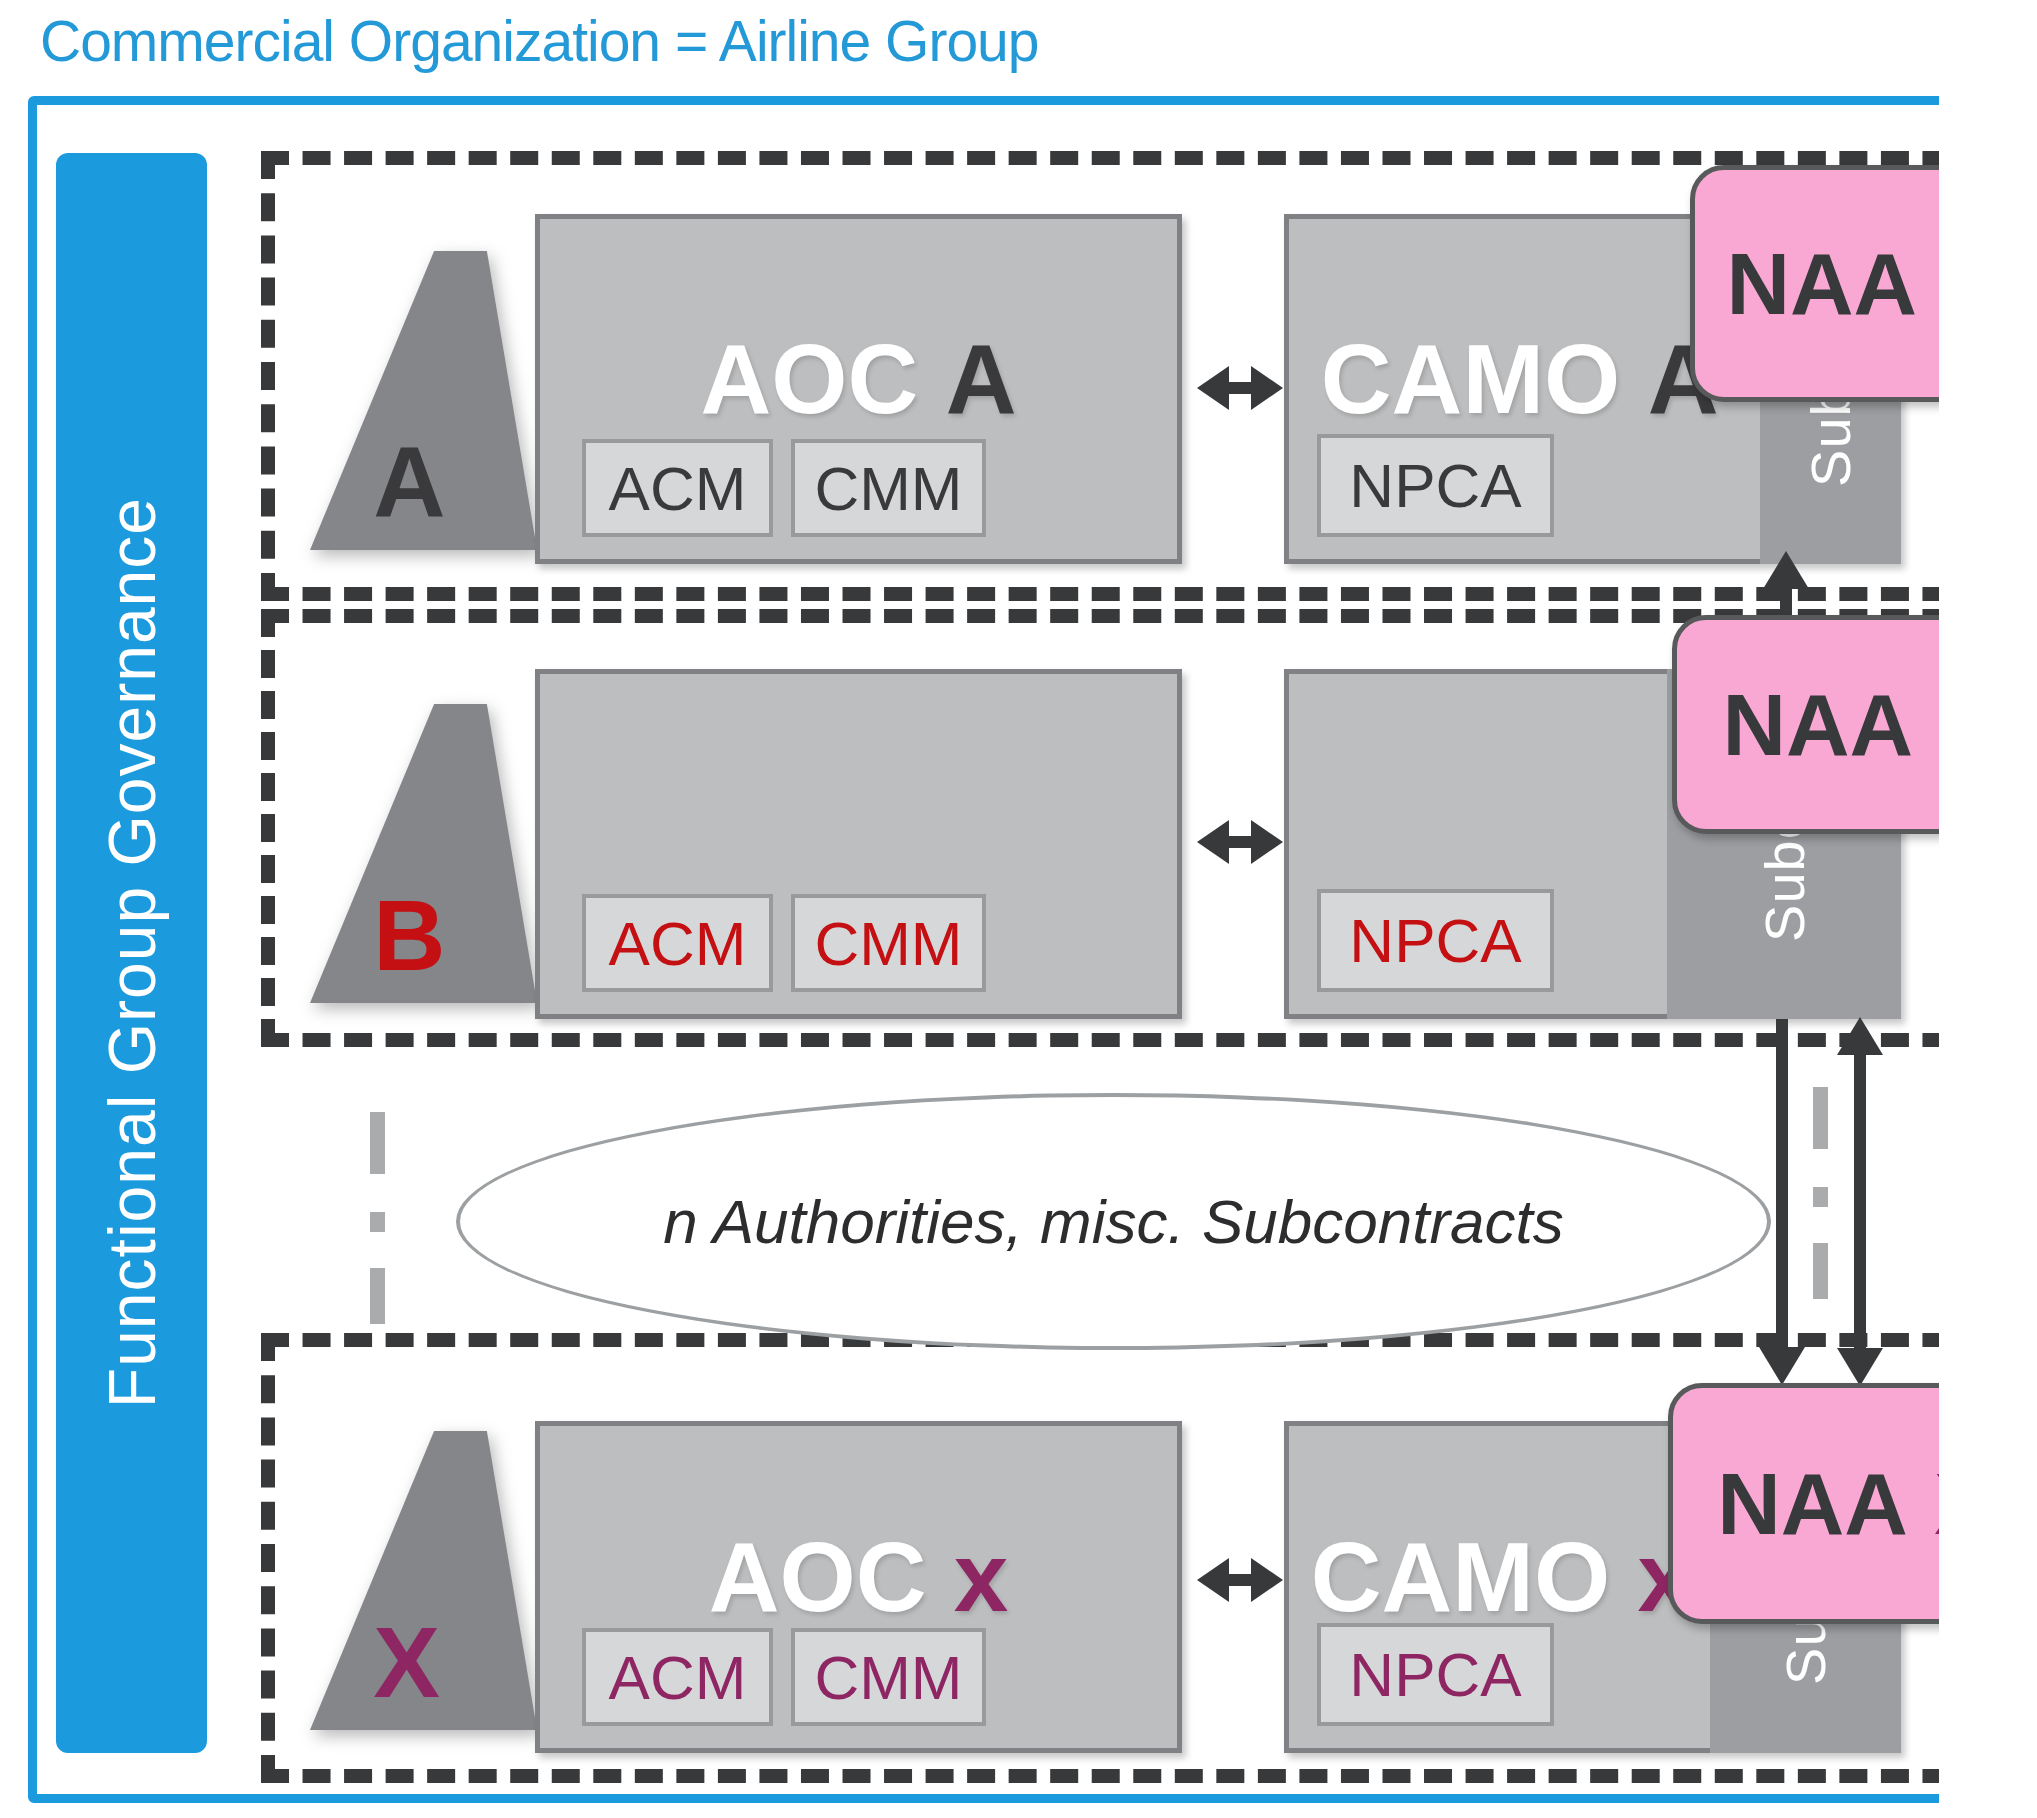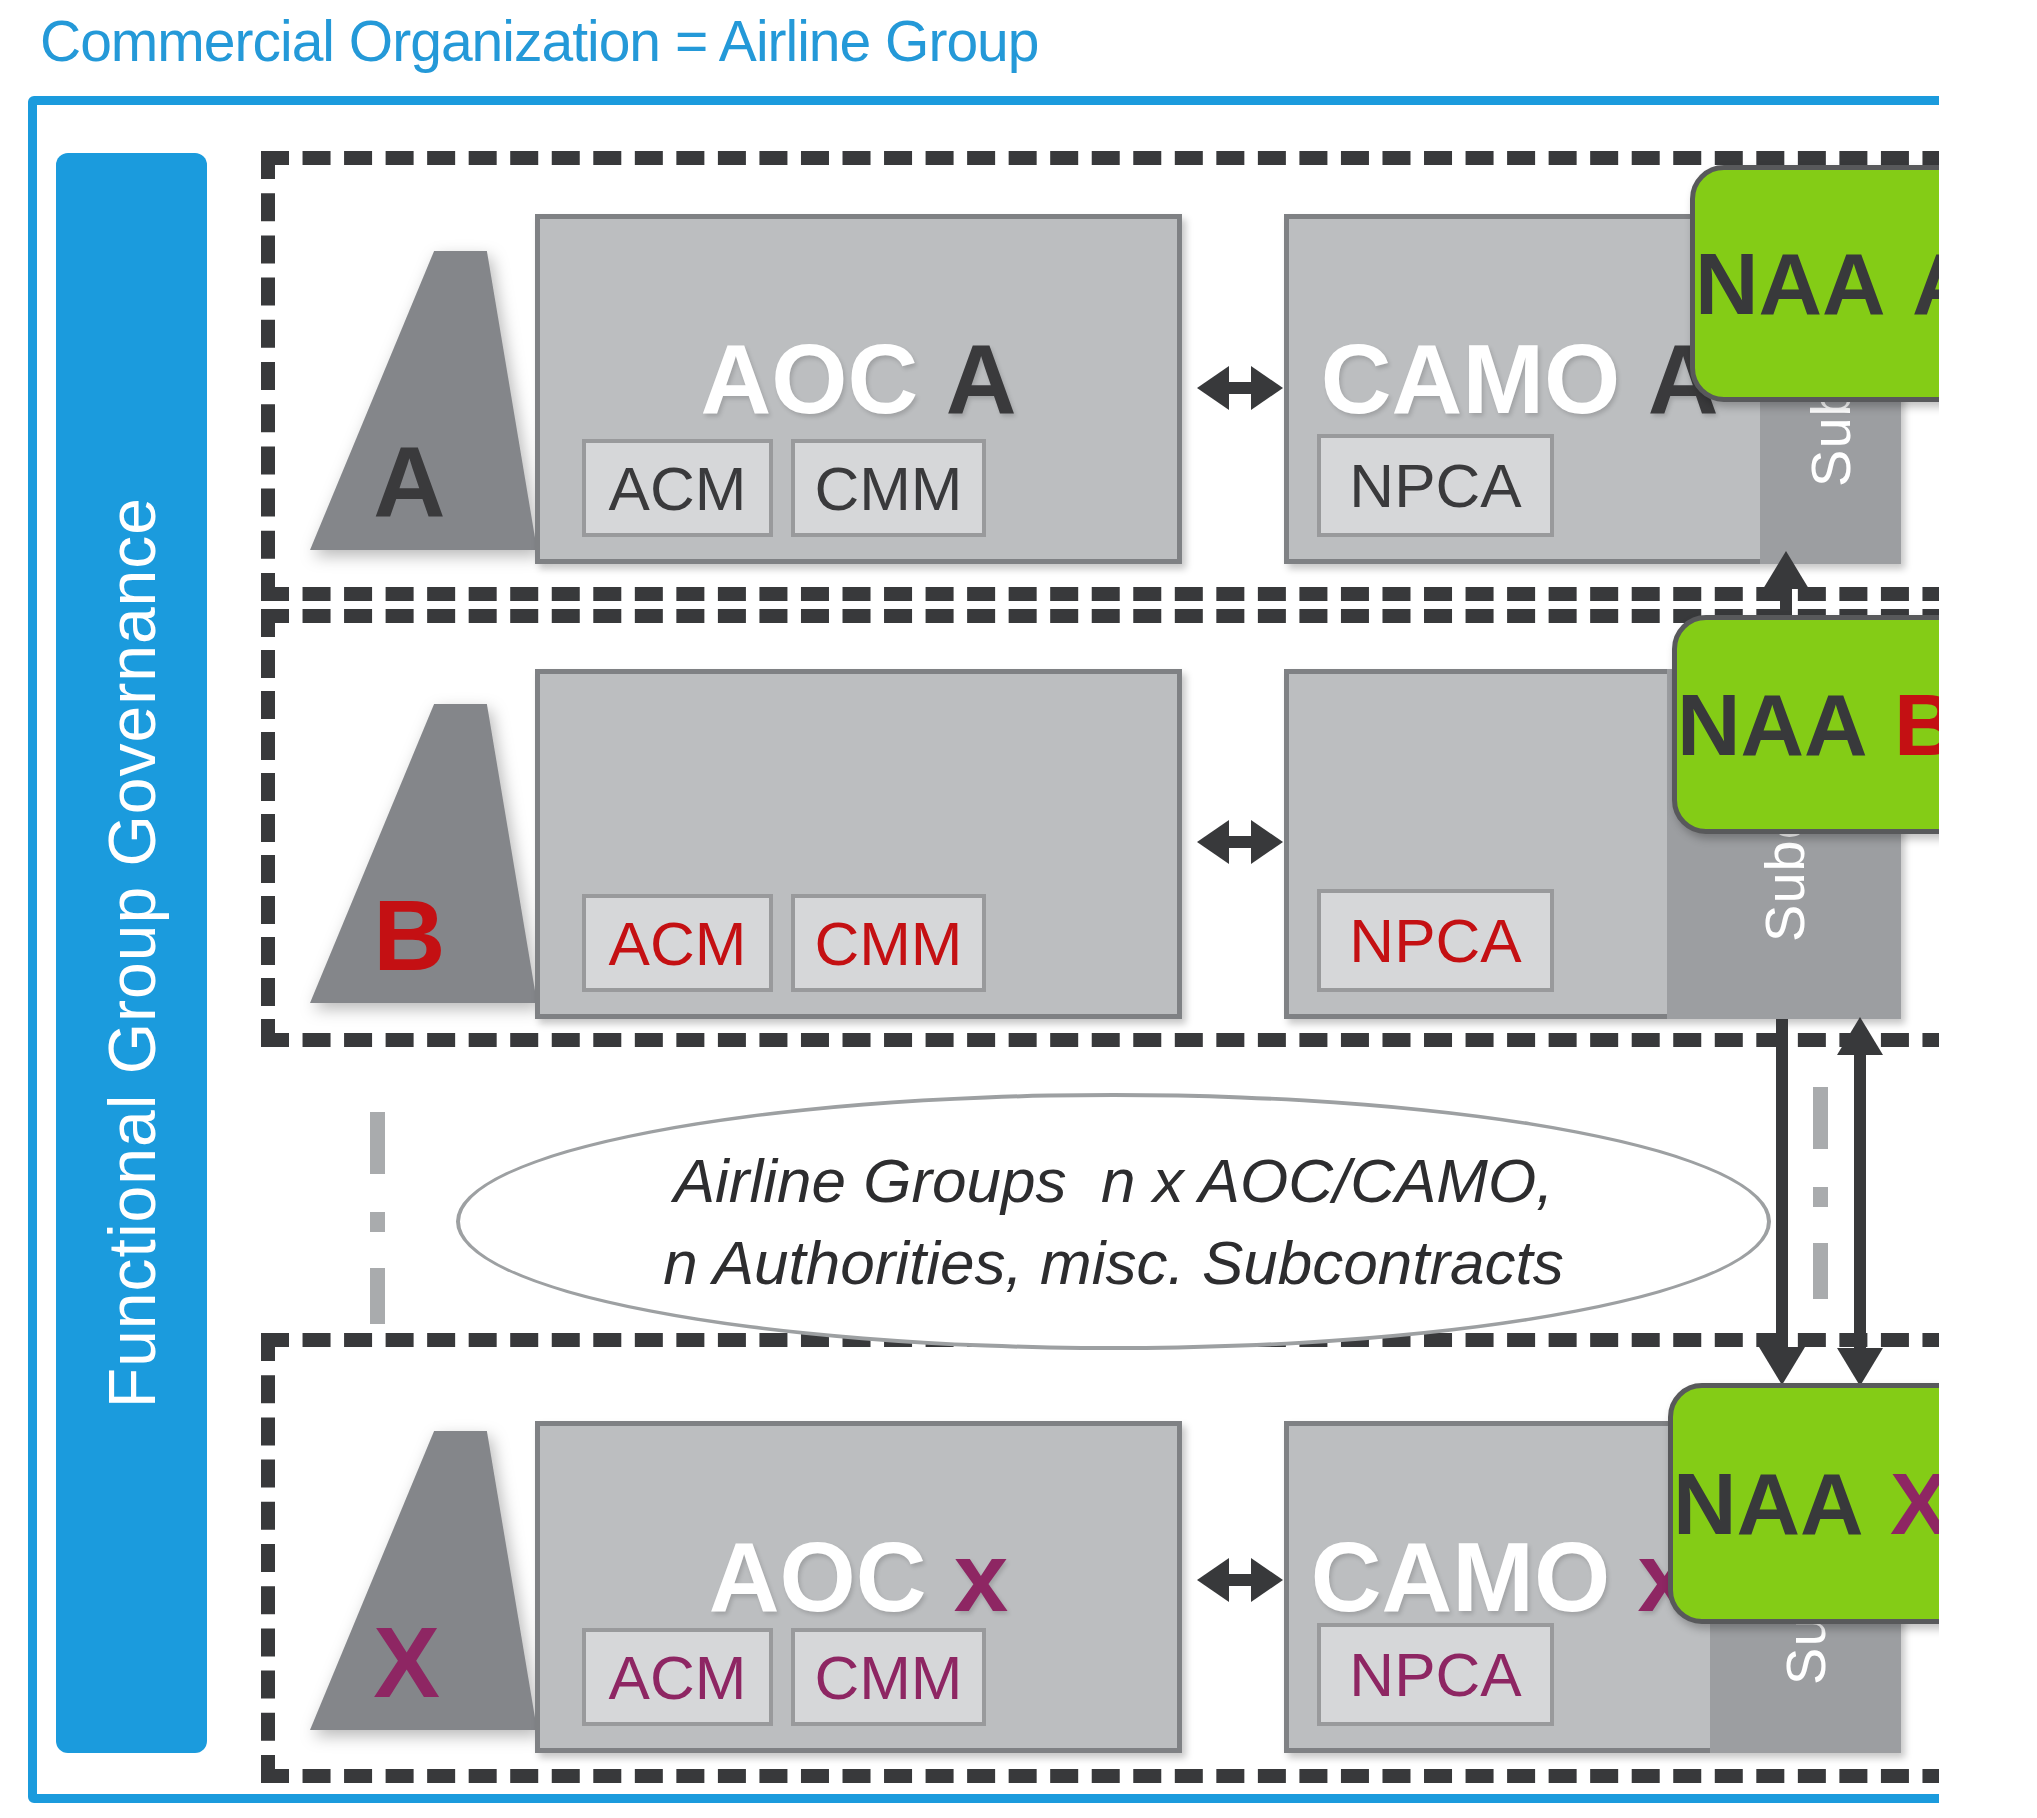--- a/index.html
+++ b/index.html
@@ -43,21 +43,21 @@
   .chip-acm{left:42px;bottom:22px;width:191px;height:98px;}
   .chip-cmm{left:251px;bottom:22px;width:195px;height:98px;}
   .chip-npca{left:28px;bottom:22px;width:237px;height:103px;}
 
   .subcon{position:absolute;top:-5px;right:-5px;bottom:-5px;background:#9c9ea1;display:flex;align-items:center;justify-content:center;z-index:1;}
   .subcon-a{width:141px;}
   .subcon-b{width:234px;}
   .subcon-x{width:191px;}
   .subcon-label{writing-mode:vertical-rl;transform:rotate(180deg);color:#ffffff;font-size:56px;letter-spacing:1px;}
 
-  .naa{position:absolute;background:#84cc16;border:5px solid #58595b;border-radius:34px;box-sizing:border-box;display:flex;align-items:center;justify-content:flex-start;font-size:88px;font-weight:700;color:#38393b;z-index:7;box-shadow:3px 5px 8px rgba(0,0,0,0.25);white-space:nowrap;}
+  .naa{position:absolute;background:#f9a8d4;border:5px solid #58595b;border-radius:34px;box-sizing:border-box;display:flex;align-items:center;justify-content:flex-end;font-size:88px;font-weight:700;color:#38393b;z-index:7;box-shadow:3px 5px 8px rgba(0,0,0,0.25);white-space:nowrap;}
   .naa-a{left:1690px;top:165px;width:322px;height:237px;}
   .naa-b{left:1672px;top:615px;width:336px;height:219px;}
   .naa-x{left:1668px;top:1383px;width:330px;height:241px;}
   .naa .letter{margin-left:0.3em;}
 
   .harrow{position:absolute;width:86px;height:44px;z-index:4;}
   .harrow-a{left:1197px;top:366px;}
   .harrow-b{left:1197px;top:820px;}
   .harrow-x{left:1197px;top:1558px;}
   .harrow .shaft{position:absolute;left:18px;right:18px;top:16px;height:12px;background:#38393b;}
@@ -161,21 +161,20 @@
     <div class="seg seg1"></div>
     <div class="seg seg2"></div>
     <div class="seg seg3"></div>
   </div>
   <div class="cont-mark cont-right">
     <div class="seg seg1"></div>
     <div class="seg seg2"></div>
     <div class="seg seg3"></div>
   </div>
   <div class="ellipse">
-    <div class="ellipse-line">Airline Groups  n x AOC/CAMO,</div>
     <div class="ellipse-line">n Authorities, misc. Subcontracts</div>
   </div>
 
   <div class="tail tail-x">
     <div class="tail-shape"></div>
     <span class="tail-letter" style="color: rgb(142, 38, 99);">X</span>
   </div>
   <div class="panel aoc px">
     <div class="box-label"><span>AOC</span><span class="letter" style="color: rgb(142, 38, 99);">x</span></div>
     <div class="chip chip-acm">

